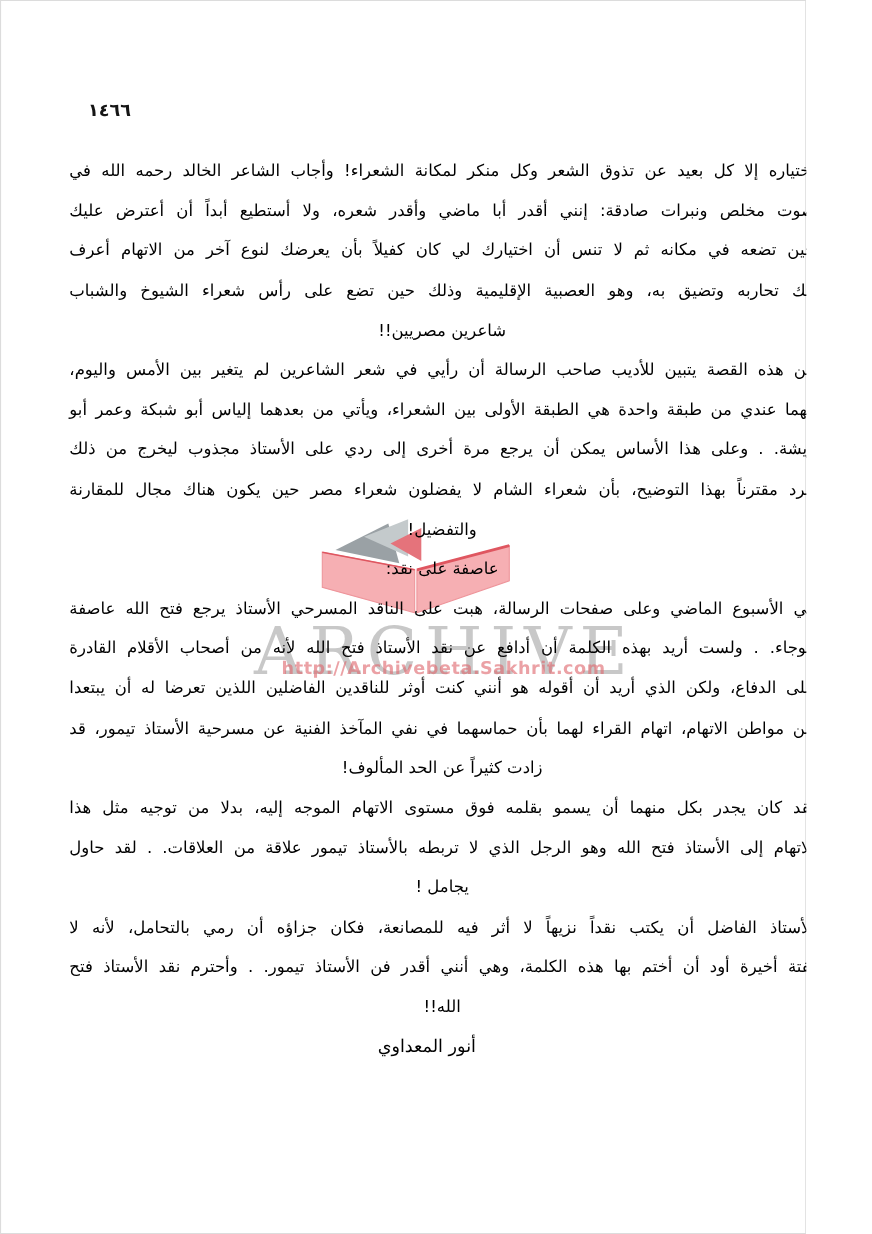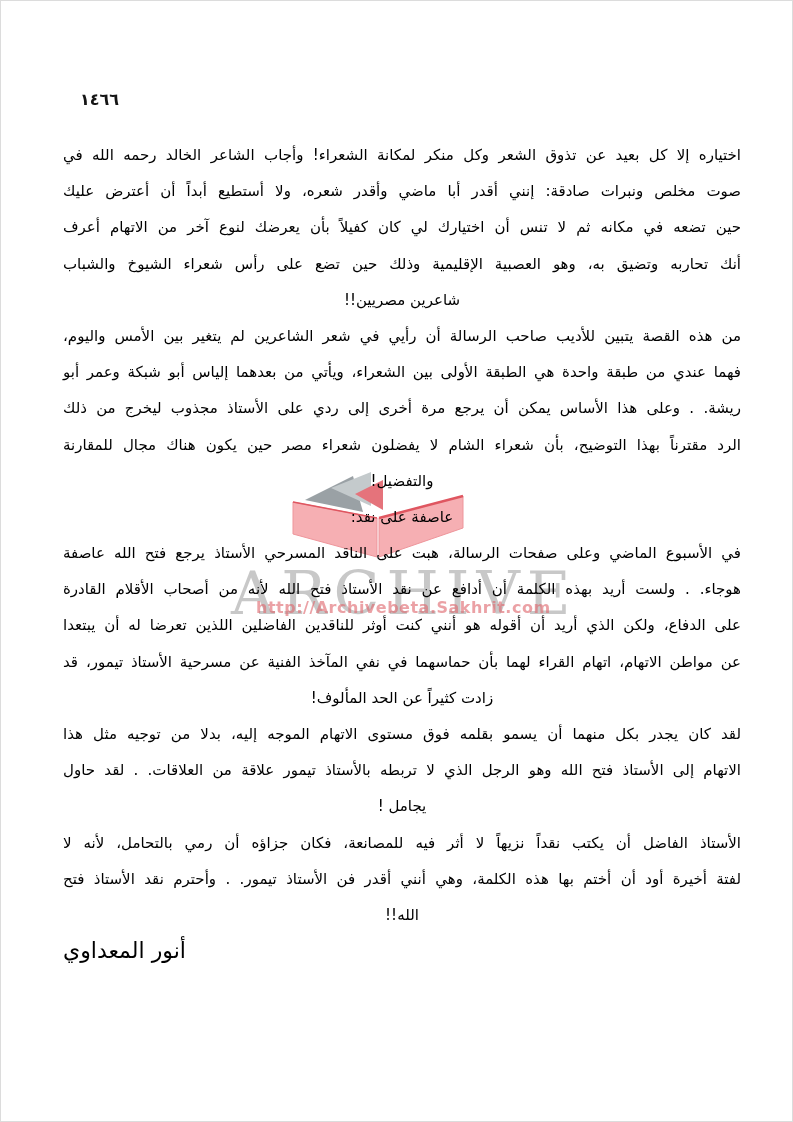--- a/index.html
+++ b/index.html
@@ -1,18 +1,18 @@
 <!DOCTYPE html>
 <html lang="ar"><head>
 <meta charset="utf-8">
 <style>
   html,body { margin:0; padding:0; background:#fff; }
   .page {
     position:relative;
-    width:793px; height:1122px;
+    width:733px; height:1122px;
     background:#ffffff;
     box-shadow: inset 0 0 0 1px #dcdcdc;
     overflow:hidden;
     font-family:"DejaVu Sans", sans-serif;
   }
   .page-number {
     position:absolute; top:90px; left:80px;
     font-size:16px; font-weight:bold; color:#151515;
     letter-spacing:2px;
   }
@@ -43,22 +43,22 @@
     font-size:15px; color:#000000;
   }
   .ln {
     height:36.2px; line-height:36.2px;
     overflow:visible;
   }
   .ln.just { text-align:justify; text-align-last:justify; text-justify:inter-word; }
   .ln.end  { text-align:center; }
   .signature {
     height:36.2px; line-height:36.2px;
-    text-align:left; padding-left:0; padding-right:28px;
-    font-size:22px;
+    text-align:center; padding-left:0; padding-right:28px;
+    font-size:16px;
   }
 </style>
 </head>
 <body>
 
 <div class="page">
 
   <div class="page-number">١٤٦٦</div>
 
   <div class="watermark">

